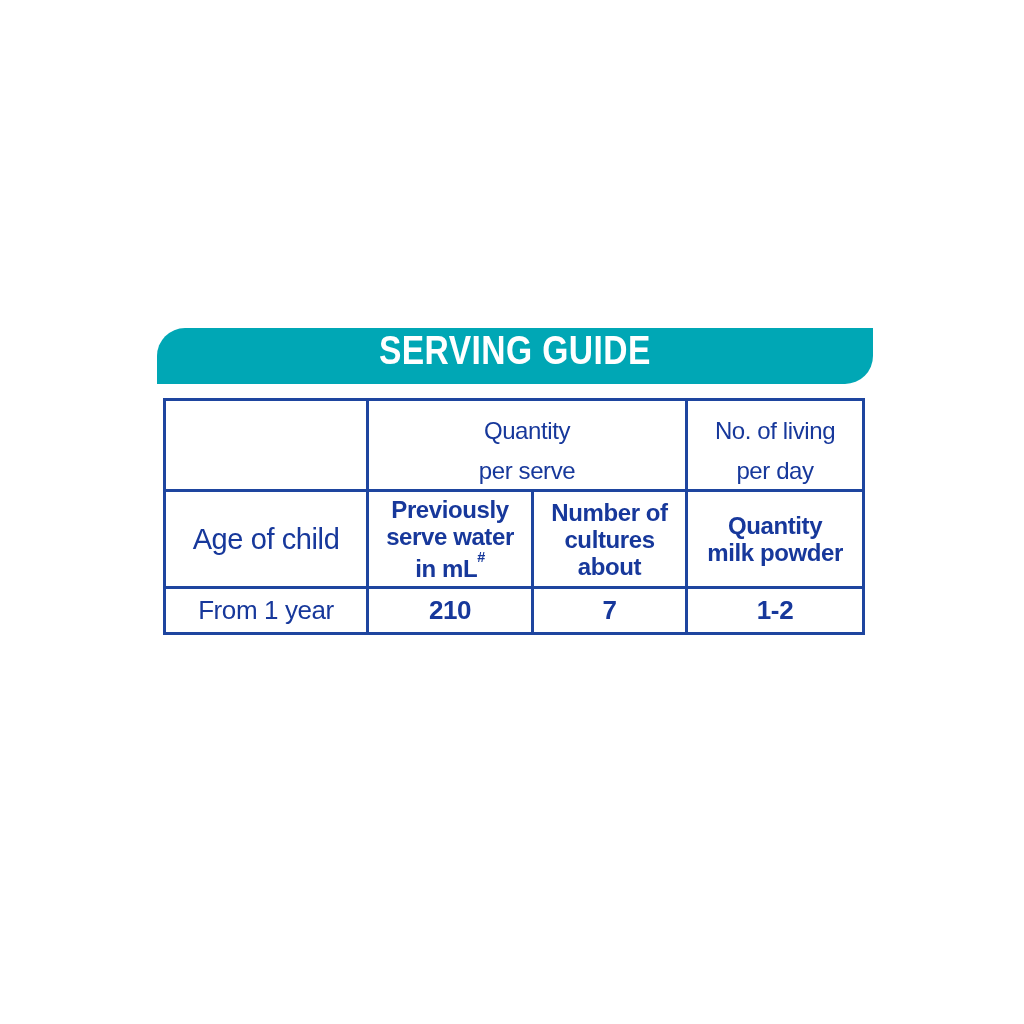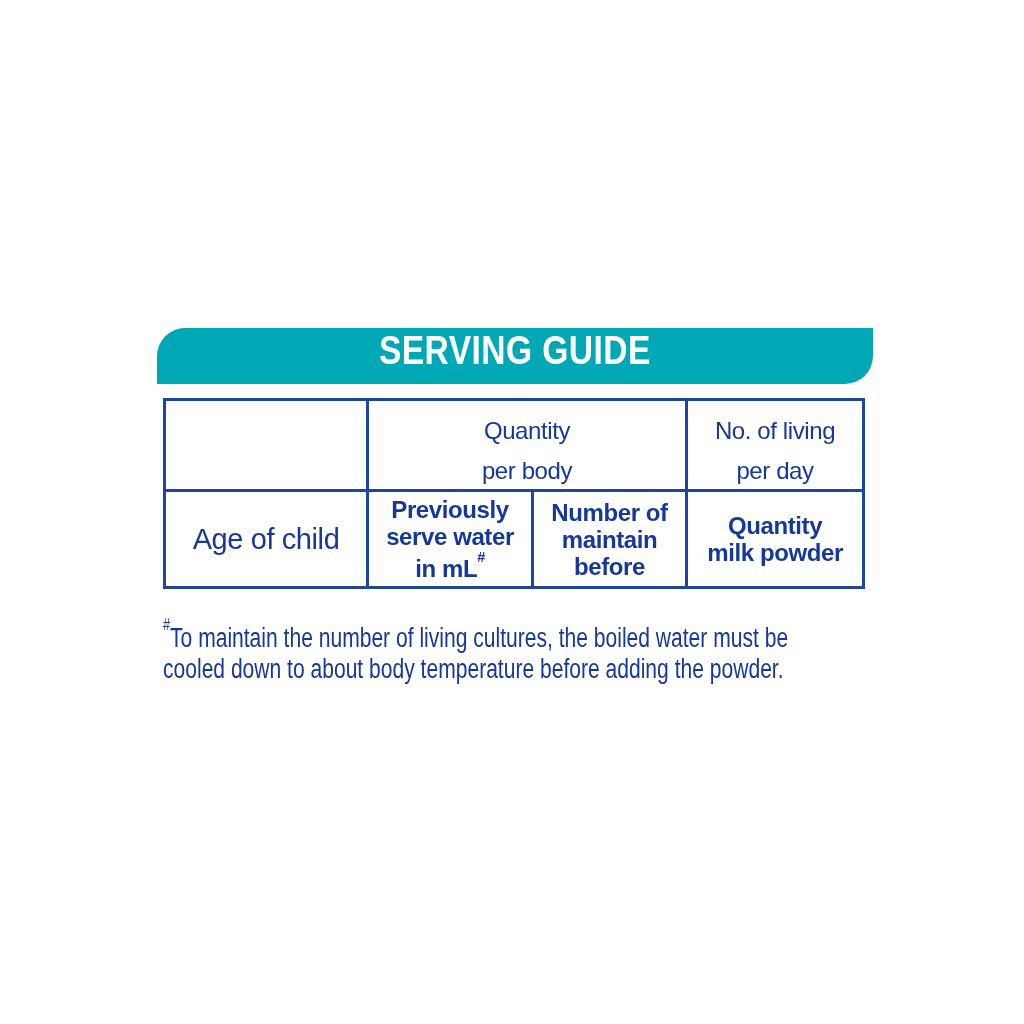--- a/index.html
+++ b/index.html
@@ -83,45 +83,47 @@
       <col style="width:203px">
         <col style="width:165px">
         <col style="width:154px">
         <col style="width:177px">
     </colgroup>
     <tbody>
       <tr class="r1">
         <td></td>
         <td colspan="2">
           <div class="grp-line">Quantity</div>
-          <div class="grp-line">per body</div>
+          <div class="grp-line">per serve</div>
         </td>
         <td>
           <div class="grp-line">No. of living</div>
           <div class="grp-line">per day</div>
         </td>
       </tr>
       <tr class="r2">
         <td class="age-hdr">Age of child</td>
         <td>
           <div class="bold-line">Previously</div>
           <div class="bold-line">serve water</div>
           <div class="bold-line"><span>in mL</span><sup class="mark">#</sup></div>
         </td>
         <td>
           <div class="bold-line">Number of</div>
-          <div class="bold-line">maintain</div>
-          <div class="bold-line">before</div>
+          <div class="bold-line">cultures</div>
+          <div class="bold-line">about</div>
         </td>
         <td>
           <div class="bold-line">Quantity</div>
           <div class="bold-line">milk powder</div>
         </td>
       </tr>
+      <tr class="r3">
+        <td class="age-val">From 1 year</td>
+        <td class="num-val">210</td>
+        <td class="num-val">7</td>
+        <td class="num-val">1-2</td>
+      </tr>
     </tbody>
   </table>
 
-  <div class="footnote">
-    <div class="fn-line"><sup class="mark">#</sup><span>To maintain the number of living cultures, the boiled water must be</span></div>
-    <div class="fn-line">cooled down to about body temperature before adding the powder.</div>
-  </div>
 
 </div>
 
 </body></html>

